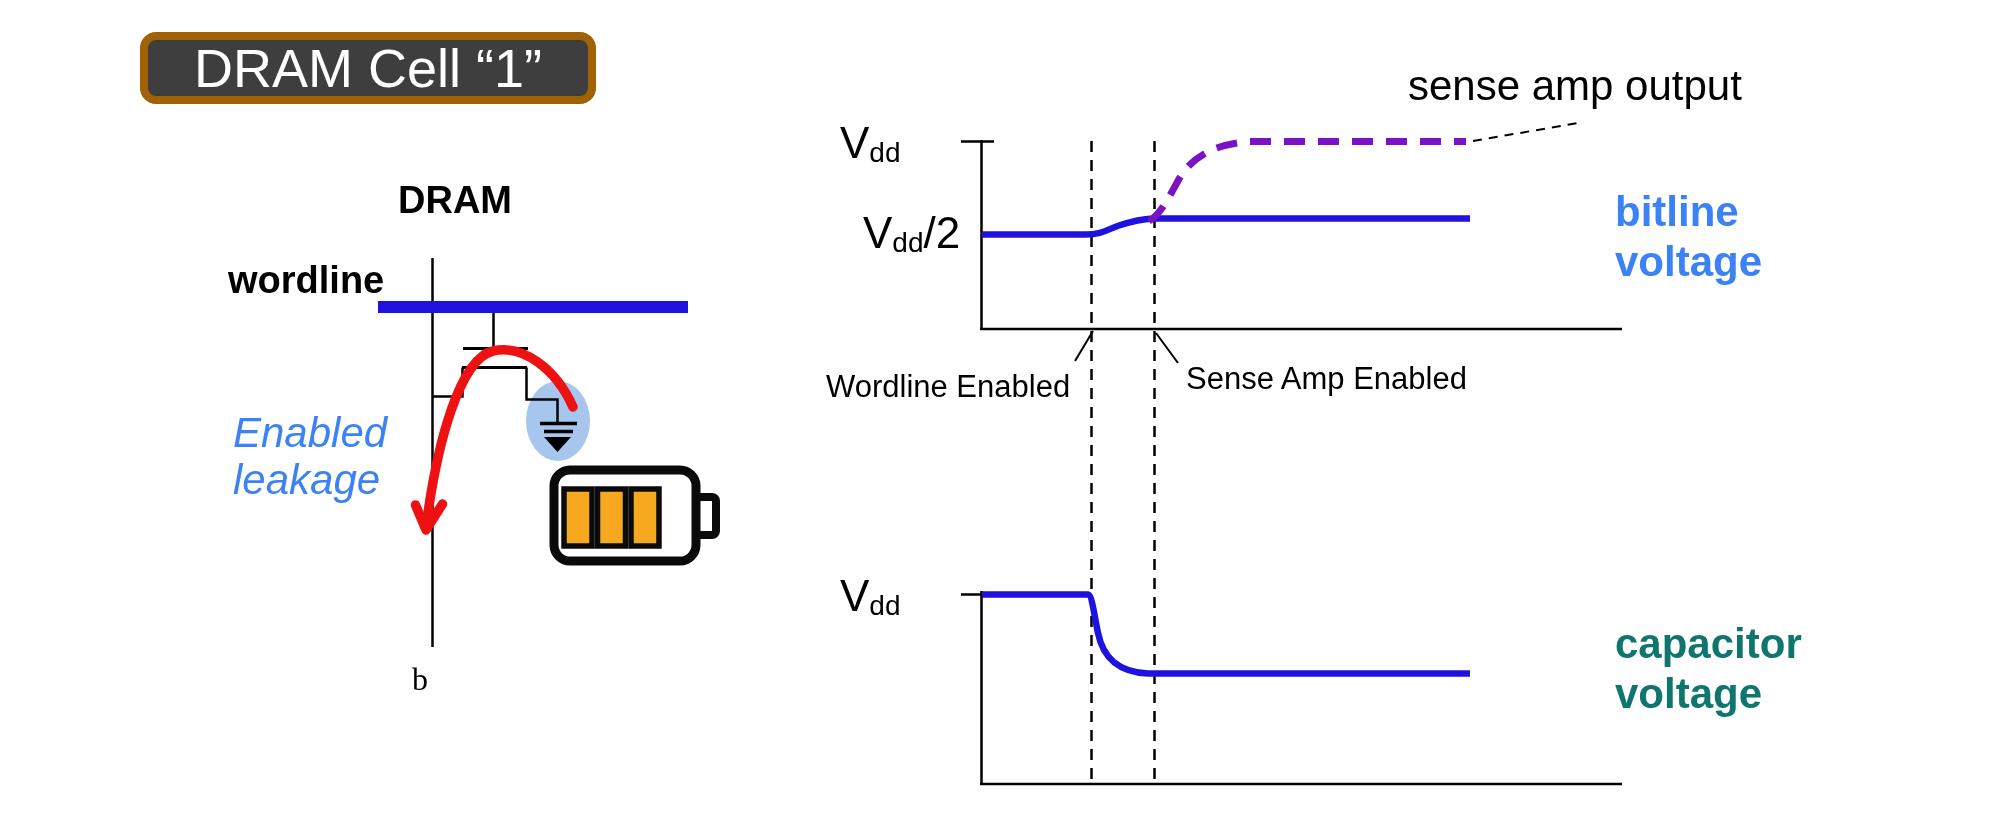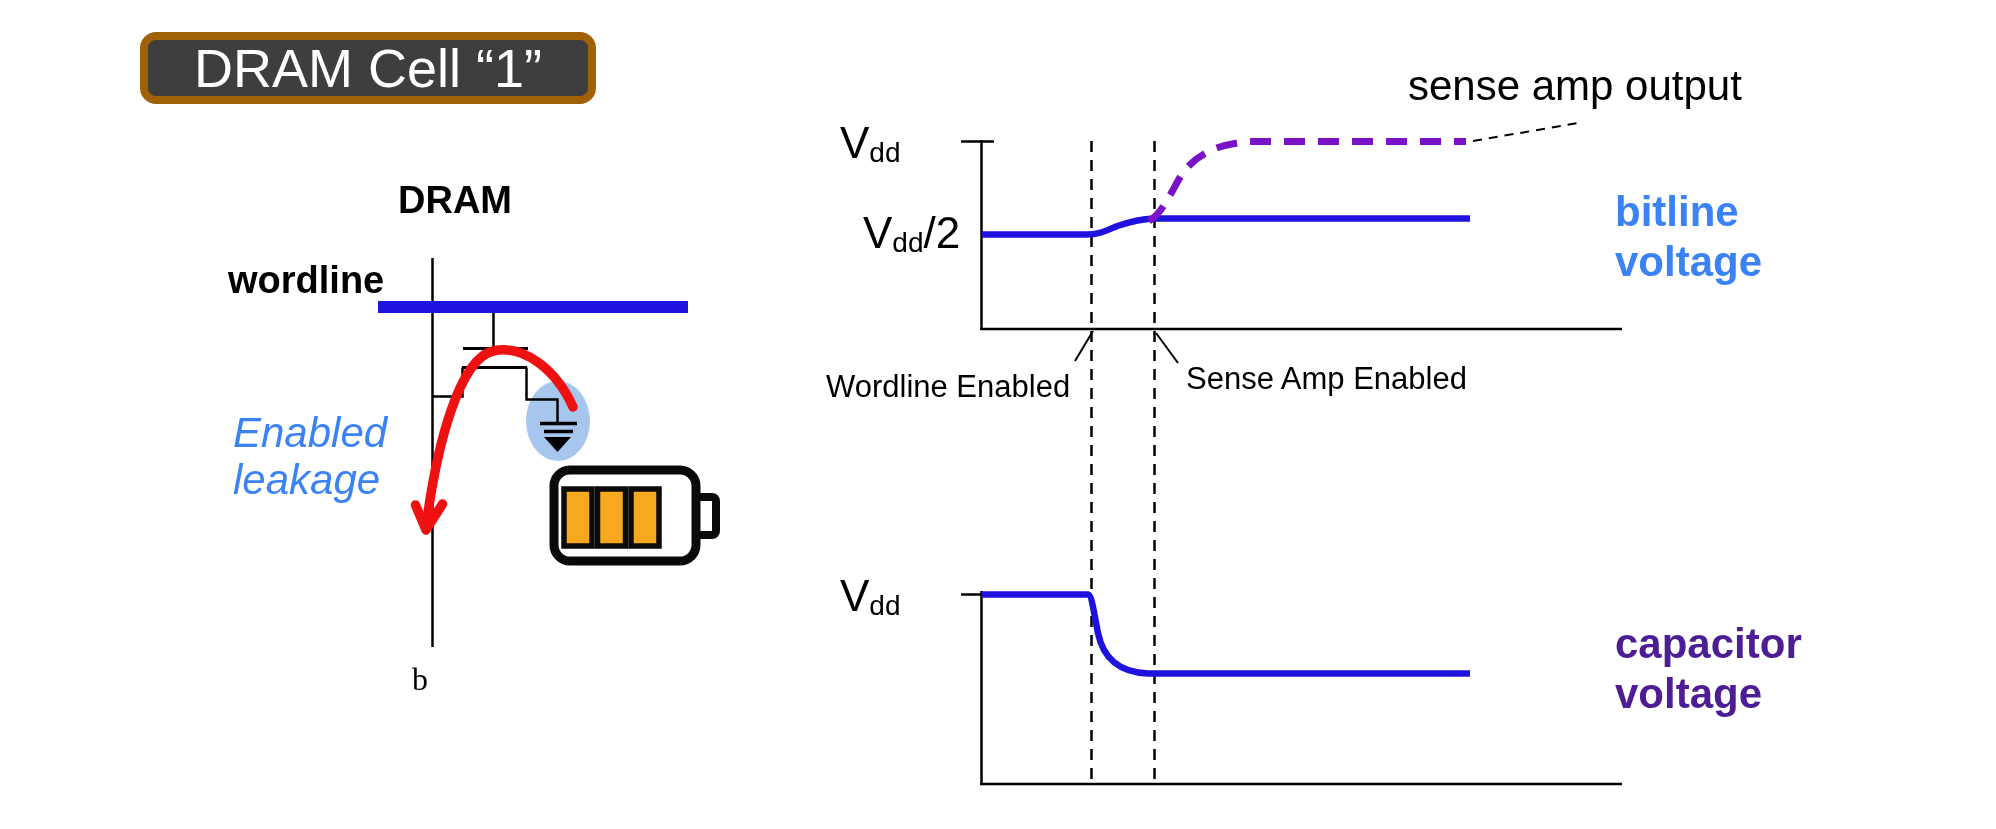--- a/index.html
+++ b/index.html
@@ -7,21 +7,21 @@
     position:relative; width:1996px; height:829px; background:#ffffff;
     font-family:"Liberation Sans", sans-serif; overflow:hidden;
   }
   .art { position:absolute; left:0; top:0; width:1996px; height:829px; }
   .lbl { position:absolute; white-space:nowrap; color:#000000; line-height:1; }
   .center { text-align:left; }
   .right { }
   .bold { font-weight:bold; }
   .italic { font-style:italic; }
   .red { color:#3b82f6; }
-  .blue { color:#4c1d95; }
+  .blue { color:#0f766e; }
   .serif { font-family:"Liberation Serif", serif; }
 
   .title-box {
     position:absolute; left:140px; top:32px; width:456px; height:72px;
     background:#3e3e3e; border:8px solid #a16207; border-radius:16px;
     box-sizing:border-box; display:flex; align-items:center; justify-content:center;
   }
   .title-box span { color:#ffffff; font-size:54px; }
 
   .dram-heading   { left:398px; top:181px; width:156px; font-size:38px; font-weight:bold; }

